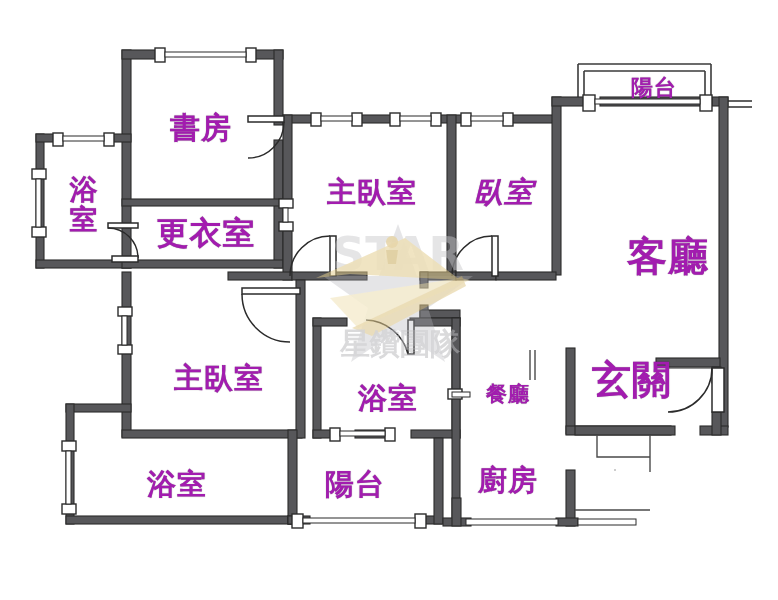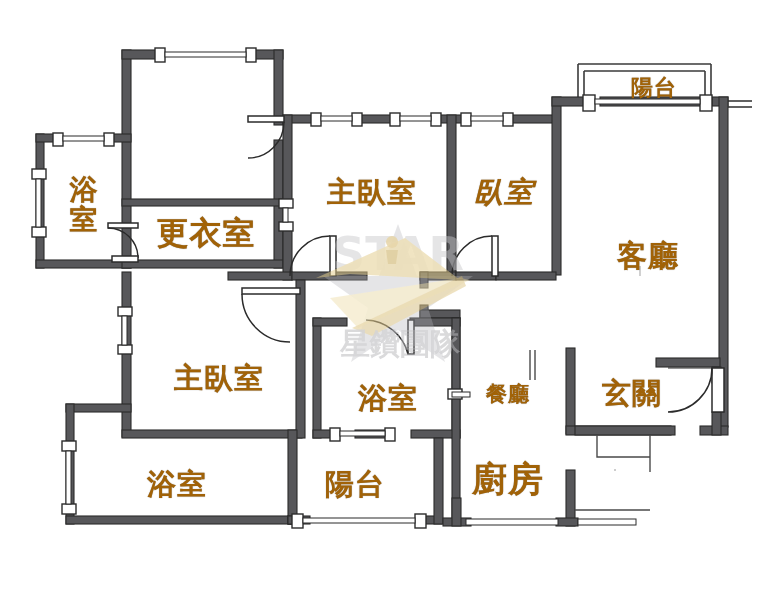--- a/index.html
+++ b/index.html
@@ -17,21 +17,21 @@
   }
   #floorplan-svg {
     position: absolute;
     left: 0;
     top: 0;
     width: 778px;
     height: 600px;
   }
   .room-label {
     position: absolute;
-    color: #a16207;
+    color: #a21caf;
     font-family: "DejaVu Sans", "Liberation Sans", sans-serif;
     font-weight: 700;
     line-height: 1.06;
     letter-spacing: 1px;
     white-space: pre;
     text-align: center;
     transform: translate(-50%, -50%);
     pointer-events: none;
     text-shadow: 0 0 1px rgba(0,0,0,0.45);
   }
@@ -270,41 +270,42 @@
       <polygon points="150,66 160,68 48,116 20,86" fill="#f0e2b4" opacity="0.85"></polygon>
       <polygon points="42,116 152,64 156,74 62,124" fill="#ddc483" opacity="0.8"></polygon>
 
       <circle cx="82" cy="30" r="6" fill="#d9be77" opacity="0.9"></circle>
       <path d="M 76 38 L 88 38 L 86 52 L 78 52 Z" fill="#cdb26c" opacity="0.9"></path>
 
       <text x="90" y="142" text-anchor="middle" font-family="DejaVu Sans, Liberation Sans, sans-serif" font-size="30" font-weight="700" fill="#b9b9bd" opacity="0.85">星鑽團隊</text>
     </g>
   </svg>
 
+  <div class="room-label" style="left:201px; top:128px; font-size:30px;">書房</div>
 
   <div class="room-label" style="left:84px; top:205px; font-size:28px;">浴
 室</div>
 
   <div class="room-label" style="left:206px; top:234px; font-size:32px;">更衣室</div>
 
   <div class="room-label" style="left:372px; top:192px; font-size:29px;">主臥室</div>
 
   <div class="room-label" style="left:504px; top:192px; font-size:29px;font-style:italic;">臥室</div>
 
   <div class="room-label" style="left:654px; top:88px; font-size:22px; font-weight:600;">陽台</div>
 
-  <div class="room-label" style="left:648px; top:256px; font-size:30px;text-align:right;">客廳</div>
+  <div class="room-label" style="left:668px; top:256px; font-size:40px;text-align:right;">客廳</div>
 
   <div class="room-label" style="left:219px; top:378px; font-size:29px;">主臥室</div>
 
   <div class="room-label" style="left:388px; top:398px; font-size:29px;">浴室</div>
 
   <div class="room-label" style="left:508px; top:394px; font-size:21px;">餐廳</div>
 
-  <div class="room-label" style="left:508px; top:480px; font-size:35px;">廚房</div>
-
-  <div class="room-label" style="left:632px; top:393px; font-size:29px;">玄關</div>
+  <div class="room-label" style="left:508px; top:480px; font-size:29px;">廚房</div>
+
+  <div class="room-label" style="left:632px; top:380px; font-size:39px;">玄關</div>
 
   <div class="room-label" style="left:177px; top:484px; font-size:29px;">浴室</div>
 
   <div class="room-label" style="left:355px; top:484px; font-size:29px;">陽台</div>
 
 </div>
 
 </body></html>

